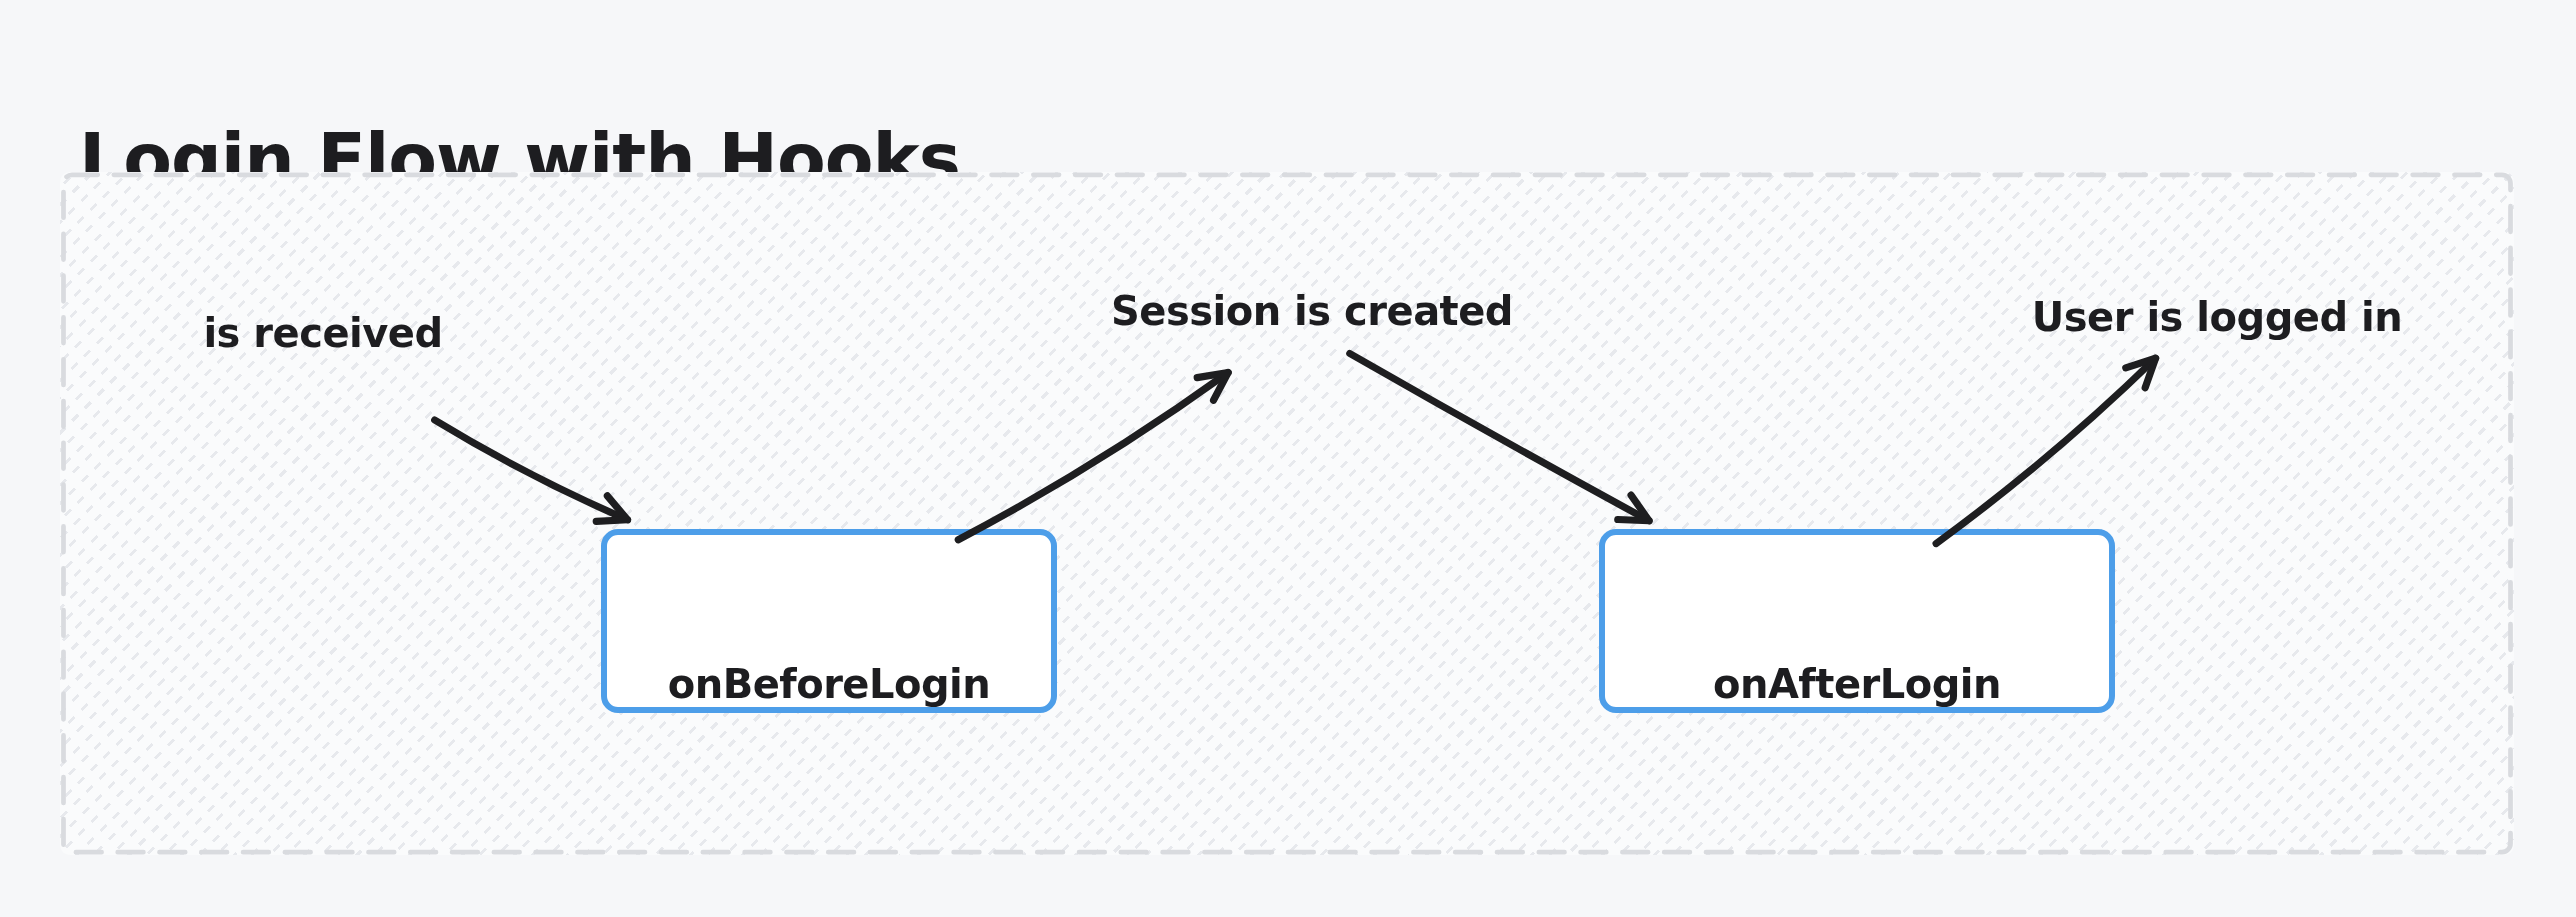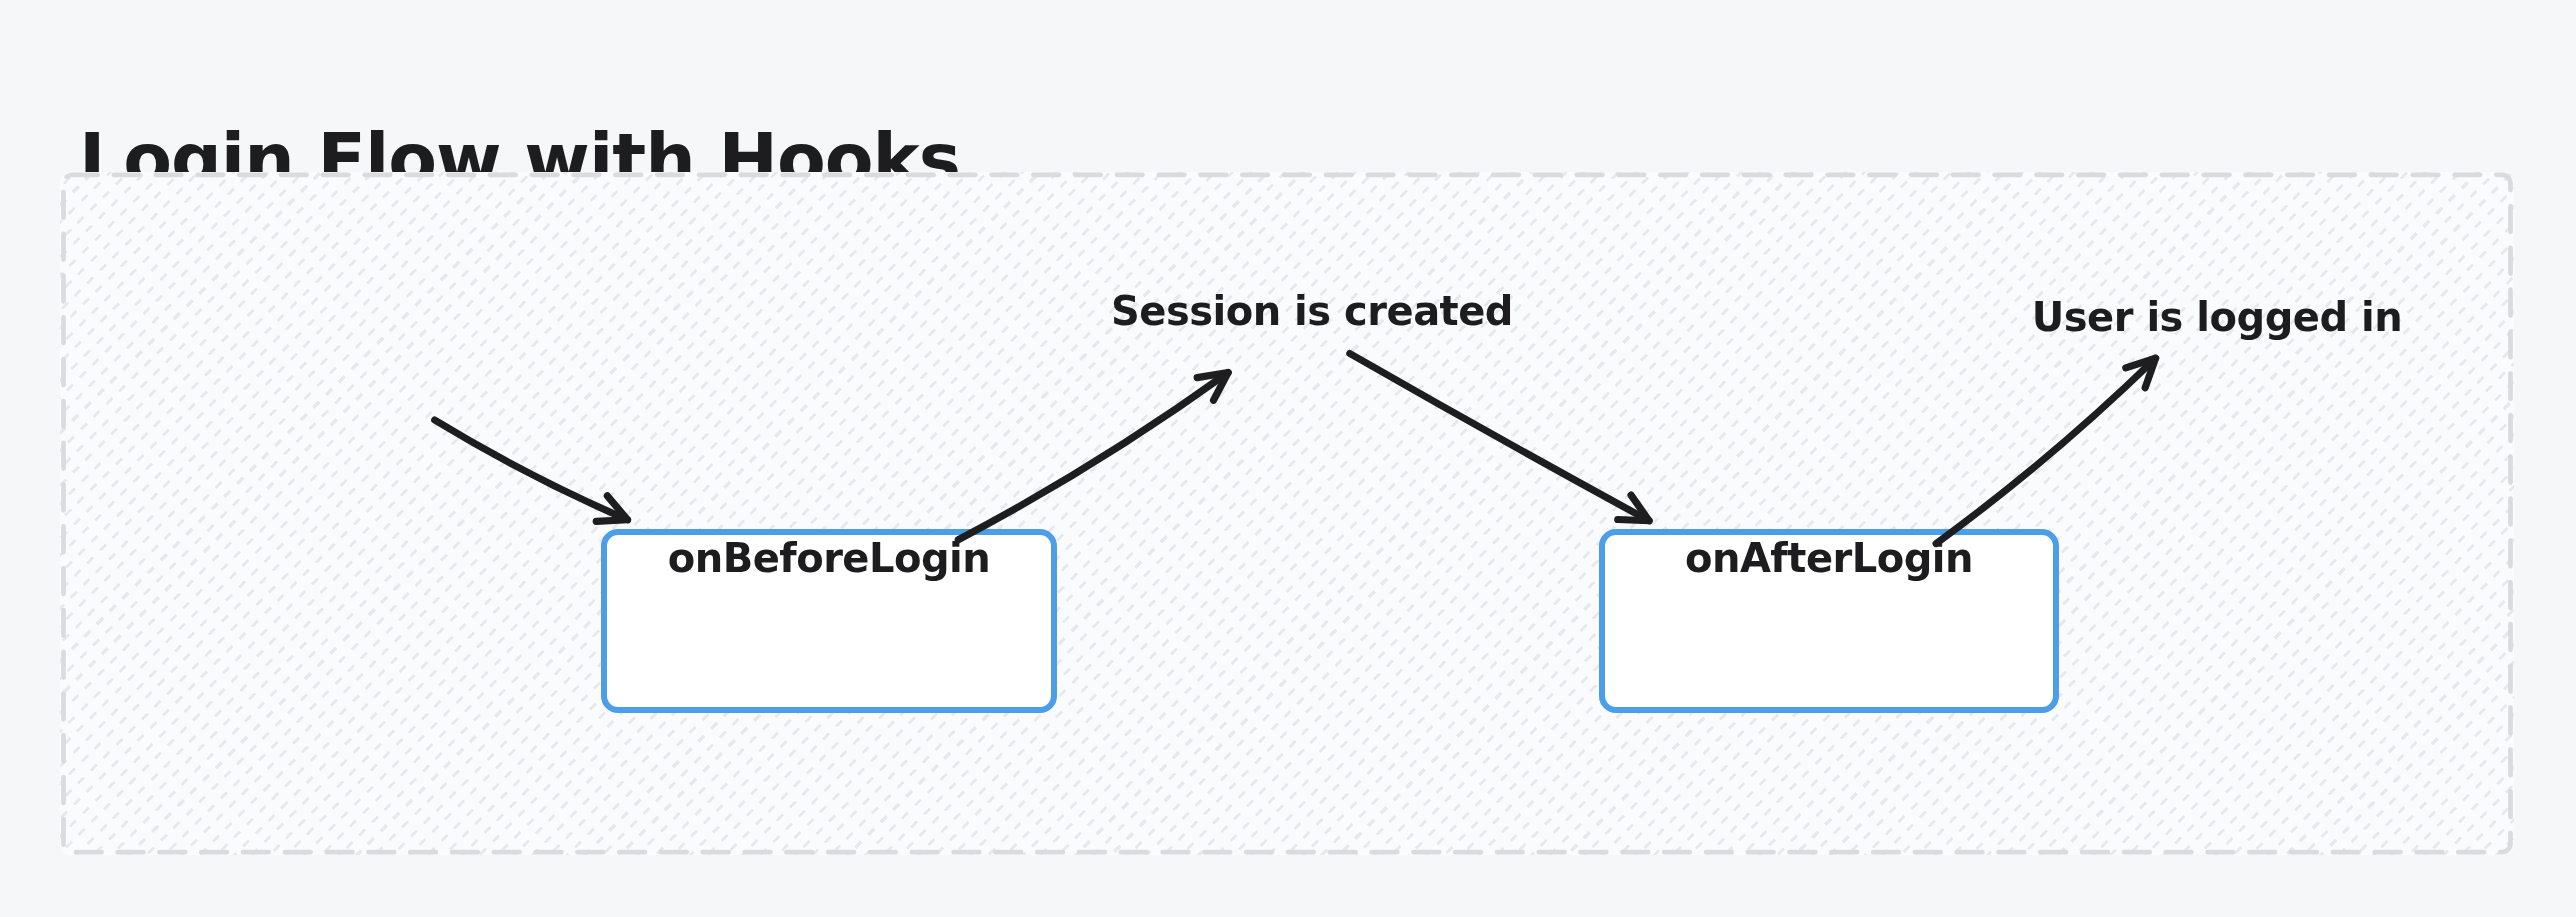--- a/index.html
+++ b/index.html
@@ -36,28 +36,28 @@
     width: 100%; height: 100%;
     display: block;
   }
   .node {
     position: absolute;
     box-sizing: border-box;
     background: var(--c-node_fill, #ffffff);
     border: 6.7px solid var(--c-node_border, #4d9ee9);
     border-radius: 17px;
     display: flex;
-    align-items: flex-start;
+    align-items: flex-end;
     justify-content: center;
     font-size: 40px;
     font-weight: 700;
     letter-spacing: -0.5px;
   }
   .node-before { left: 601px;  top: 529px; width: 456px; height: 184px; }
-  .node-after  { left: 1599px; top: 529px; width: 460px; height: 184px; }
+  .node-after  { left: 1599px; top: 529px; width: 516px; height: 184px; }
   .ann {
     position: absolute;
     font-size: 40px;
     font-weight: 700;
     line-height: 60px;
     text-align: center;
     letter-spacing: -0.5px;
     white-space: nowrap;
   }
   .ann-1 { left: 133px;  top: 303px; width: 380px; }
@@ -74,20 +74,21 @@
 
 <h1 class="title">Login Flow with Hooks</h1>
 
 <div class="frame">
   <svg class="frame-border" viewBox="0 0 2582 719" aria-hidden="true">
     <rect x="3" y="3" width="2576" height="713" rx="9" fill="none" stroke="var(--c-frame_border, #d9dbdf)" stroke-width="5" stroke-dasharray="27 17" stroke-linecap="round"></rect>
   </svg>
 </div>
 
 <div class="ann ann-1">
+  <div>is received</div>
 </div>
 
 <div class="ann ann-2">
   <div>Session is created</div>
 </div>
 
 <div class="ann ann-3">
   <div>User is logged in</div>
 </div>
 

